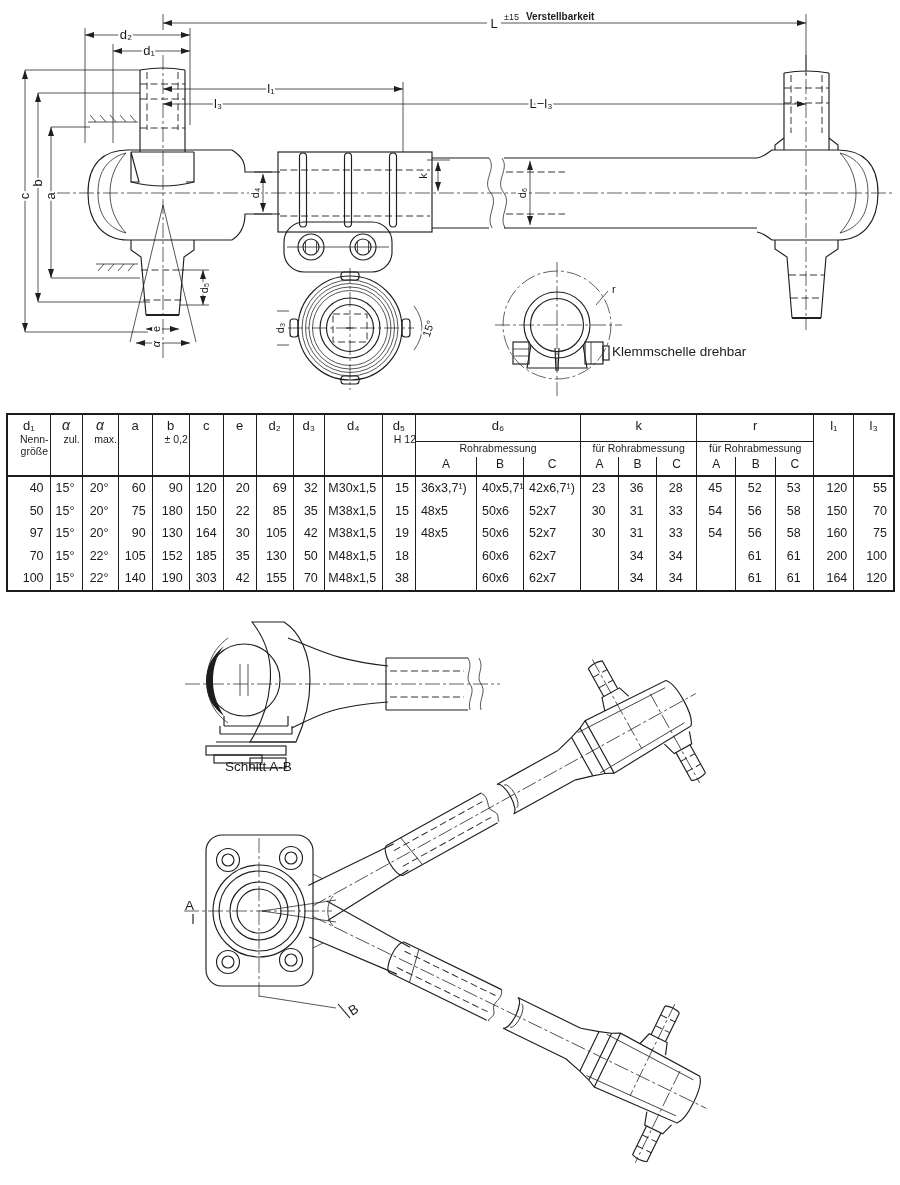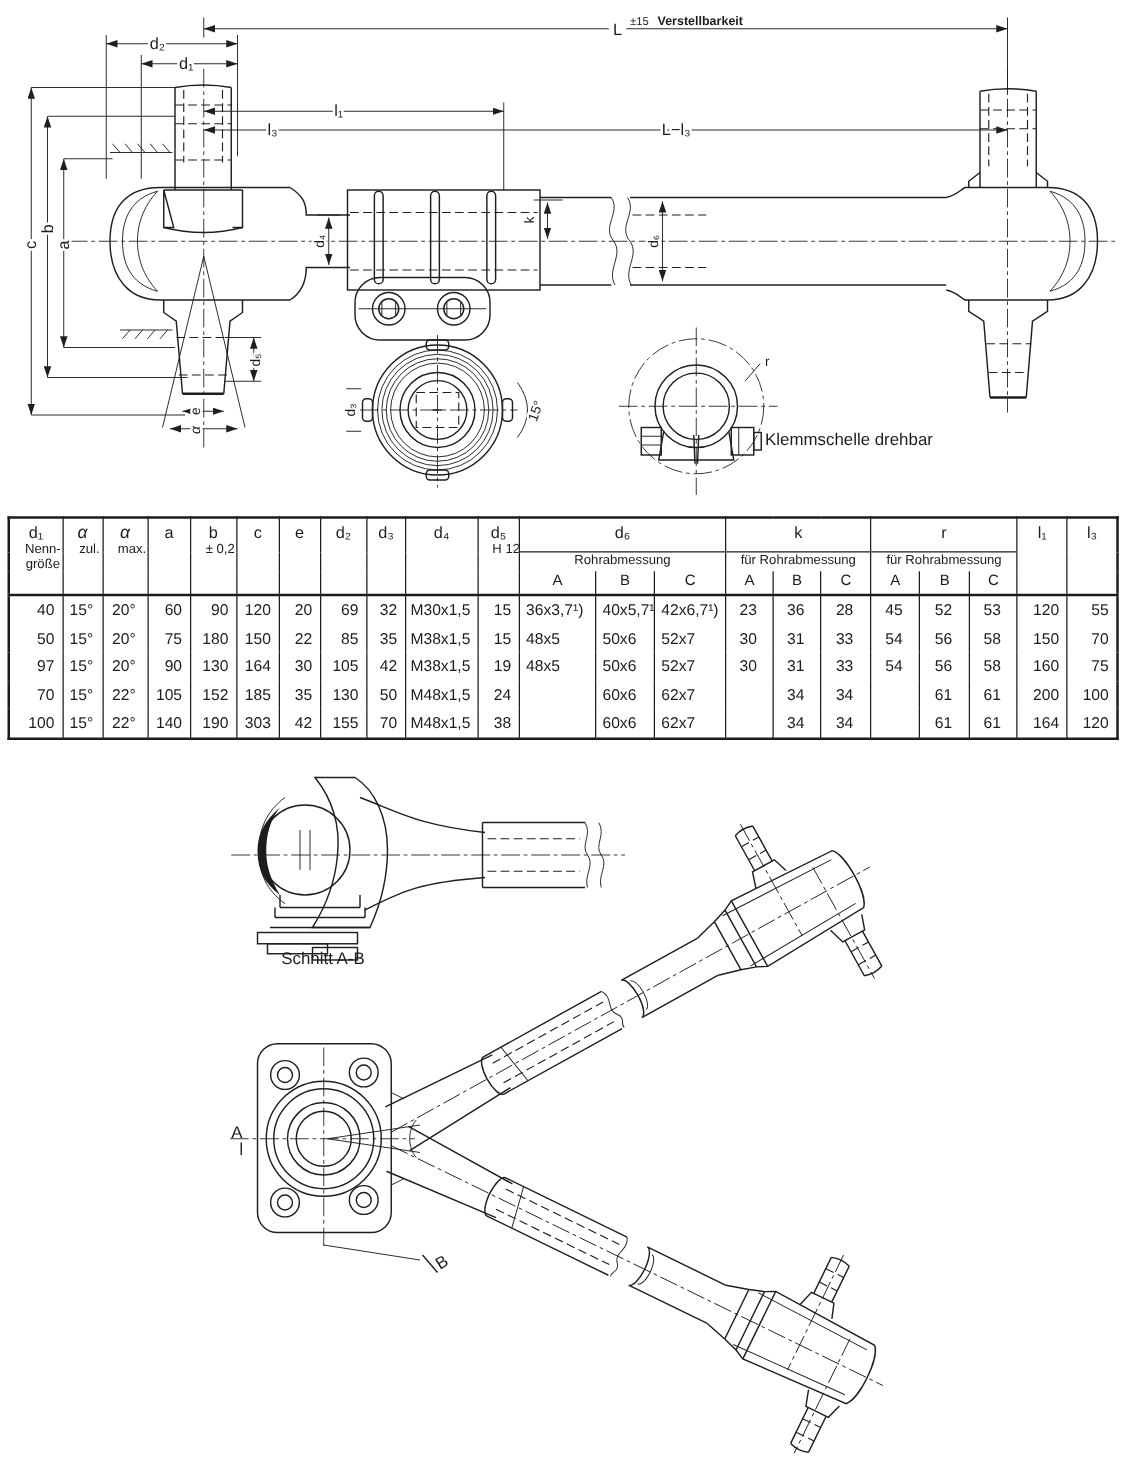--- a/index.html
+++ b/index.html
@@ -419,21 +419,21 @@
             <td>70</td>
             <td>15°</td>
             <td>22°</td>
             <td>105</td>
             <td>152</td>
             <td>185</td>
             <td>35</td>
             <td>130</td>
             <td>50</td>
             <td>M48x1,5</td>
-            <td>24</td>
+            <td>18</td>
             <td></td>
             <td>60x6</td>
             <td>62x7</td>
             <td></td>
             <td>34</td>
             <td>34</td>
             <td></td>
             <td>61</td>
             <td>61</td>
             <td>200</td>

